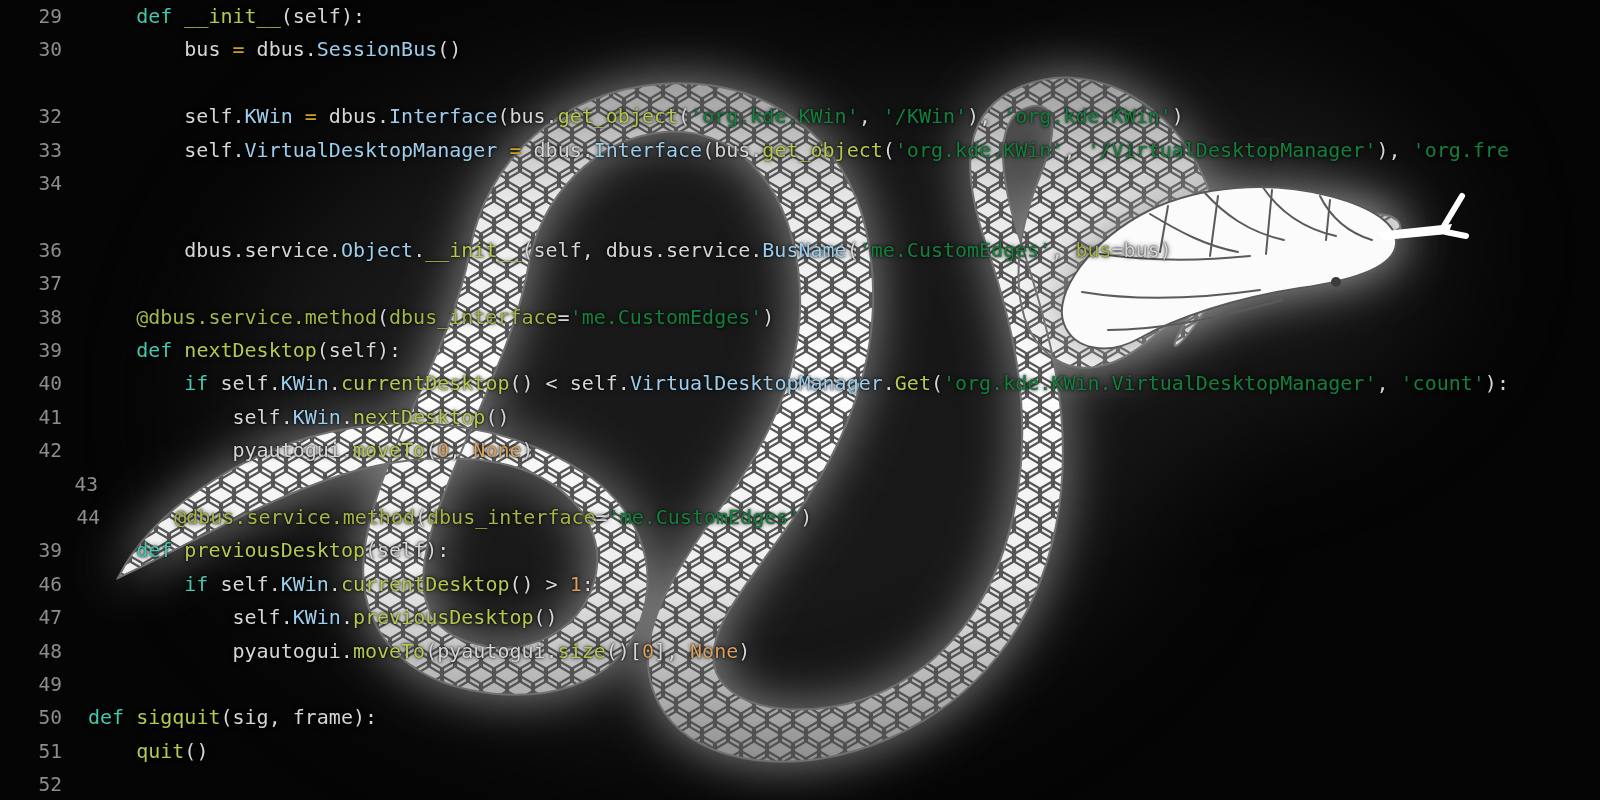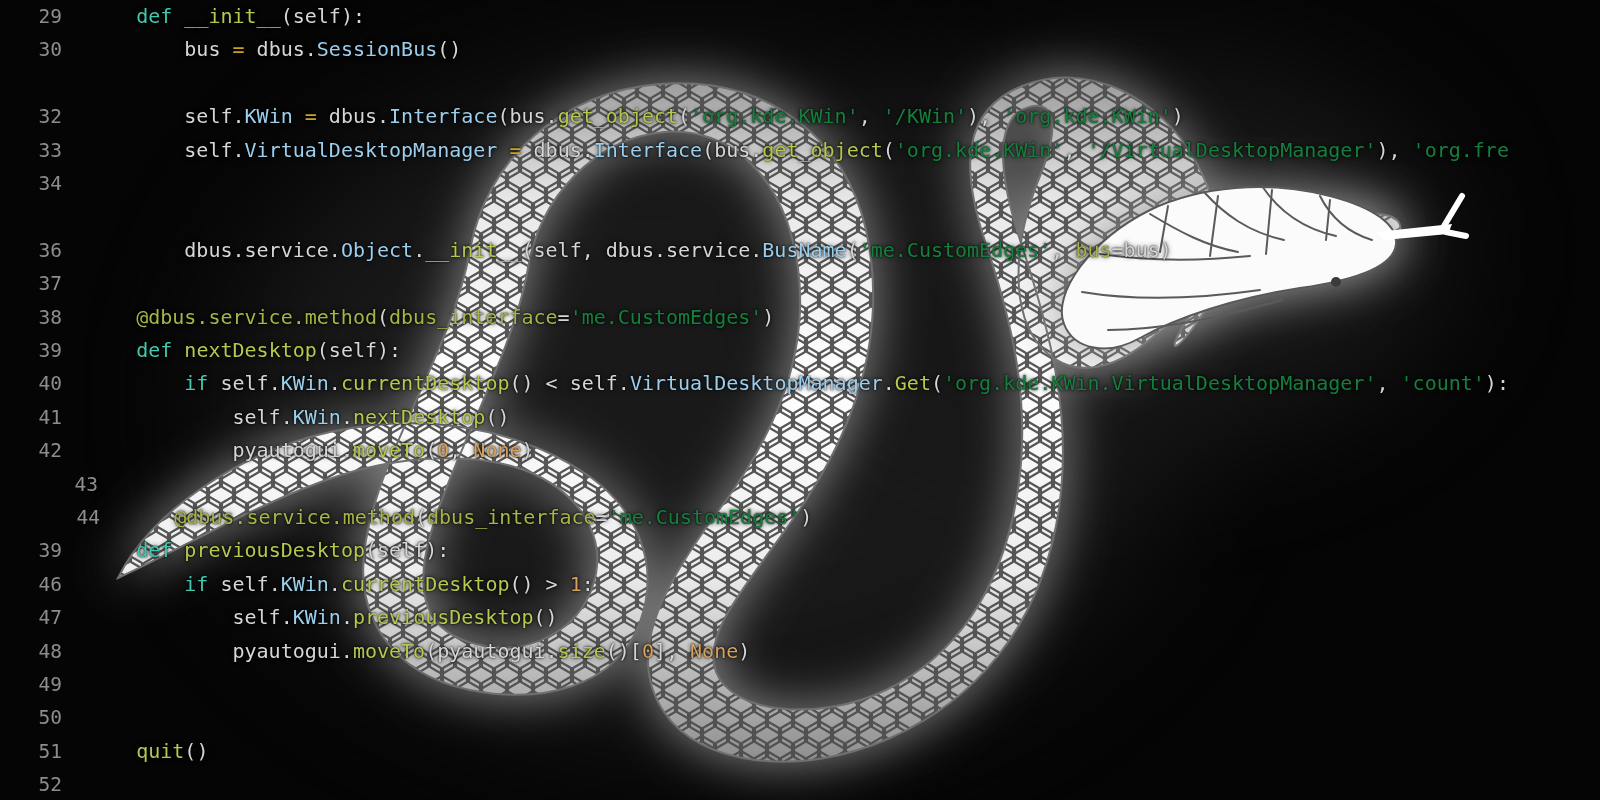--- a/index.html
+++ b/index.html
@@ -217,18 +217,18 @@
       <div class="code-line" style="top: 367.4px; position: absolute; left: 0px; right: 0px;"><span class="ln">40</span><span class="src"><span class="t-plain">        </span><span class="t-kw">if</span><span class="t-plain"> self.</span><span class="t-attr">KWin</span><span class="t-plain">.</span><span class="t-fn">currentDesktop</span><span class="t-plain">() &lt; self.</span><span class="t-attr">VirtualDesktopManager</span><span class="t-plain">.</span><span class="t-fn">Get</span><span class="t-plain">(</span><span class="t-str">'org.kde.KWin.VirtualDesktopManager'</span><span class="t-plain">, </span><span class="t-str">'count'</span><span class="t-plain">):</span></span></div>
       <div class="code-line" style="top: 400.8px; position: absolute; left: 0px; right: 0px;"><span class="ln">41</span><span class="src"><span class="t-plain">            self.</span><span class="t-attr">KWin</span><span class="t-plain">.</span><span class="t-fn">nextDesktop</span><span class="t-plain">()</span></span></div>
       <div class="code-line" style="top: 434.2px; position: absolute; left: 0px; right: 0px;"><span class="ln">42</span><span class="src"><span class="t-plain">            pyautogui.</span><span class="t-fn">moveTo</span><span class="t-plain">(</span><span class="t-num">0</span><span class="t-plain">, </span><span class="t-num">None</span><span class="t-plain">)</span></span></div>
       <div class="code-line" style="top: 467.6px; position: absolute; left: 0px; right: 0px; margin-left: 36px;"><span class="ln">43</span><span class="src"></span></div>
       <div class="code-line" style="top: 501px; position: absolute; left: 0px; right: 0px; margin-left: 38px;"><span class="ln">44</span><span class="src"><span class="t-dec">    @dbus.service.method</span><span class="t-plain">(</span><span class="t-kwarg">dbus_interface</span><span class="t-plain">=</span><span class="t-str">'me.CustomEdges'</span><span class="t-plain">)</span></span></div>
       <div class="code-line" style="top: 534.4px; position: absolute; left: 0px; right: 0px;"><span class="ln">39</span><span class="src"><span class="t-plain">    </span><span class="t-kw">def</span><span class="t-plain"> </span><span class="t-fn">previousDesktop</span><span class="t-plain">(self):</span></span></div>
       <div class="code-line" style="top: 567.8px; position: absolute; left: 0px; right: 0px;"><span class="ln">46</span><span class="src"><span class="t-plain">        </span><span class="t-kw">if</span><span class="t-plain"> self.</span><span class="t-attr">KWin</span><span class="t-plain">.</span><span class="t-fn">currentDesktop</span><span class="t-plain">() &gt; </span><span class="t-num">1</span><span class="t-plain">:</span></span></div>
       <div class="code-line" style="top: 601.2px; position: absolute; left: 0px; right: 0px;"><span class="ln">47</span><span class="src"><span class="t-plain">            self.</span><span class="t-attr">KWin</span><span class="t-plain">.</span><span class="t-fn">previousDesktop</span><span class="t-plain">()</span></span></div>
       <div class="code-line" style="top: 634.6px; position: absolute; left: 0px; right: 0px;"><span class="ln">48</span><span class="src"><span class="t-plain">            pyautogui.</span><span class="t-fn">moveTo</span><span class="t-plain">(pyautogui.</span><span class="t-fn">size</span><span class="t-plain">()[</span><span class="t-num">0</span><span class="t-plain">], </span><span class="t-num">None</span><span class="t-plain">)</span></span></div>
       <div class="code-line" style="top: 668px; position: absolute; left: 0px; right: 0px;"><span class="ln">49</span><span class="src"></span></div>
-      <div class="code-line" style="top: 701.4px; position: absolute; left: 0px; right: 18px;"><span class="ln">50</span></div>
+      <div class="code-line" style="top: 701.4px; position: absolute; left: 0px; right: 18px;"><span class="ln">50</span><span class="src"><span class="t-kw">def</span><span class="t-plain"> </span><span class="t-fn">sigquit</span><span class="t-plain">(sig, frame):</span></span></div>
       <div class="code-line" style="top: 734.8px; position: absolute; left: 0px; right: 0px;"><span class="ln">51</span><span class="src"><span class="t-plain">    </span><span class="t-fn">quit</span><span class="t-plain">()</span></span></div>
       <div class="code-line" style="top: 768.2px; position: absolute; left: 0px; right: 0px;"><span class="ln">52</span><span class="src"></span></div>
     </div>
 
 </div>
 
 </body></html>

